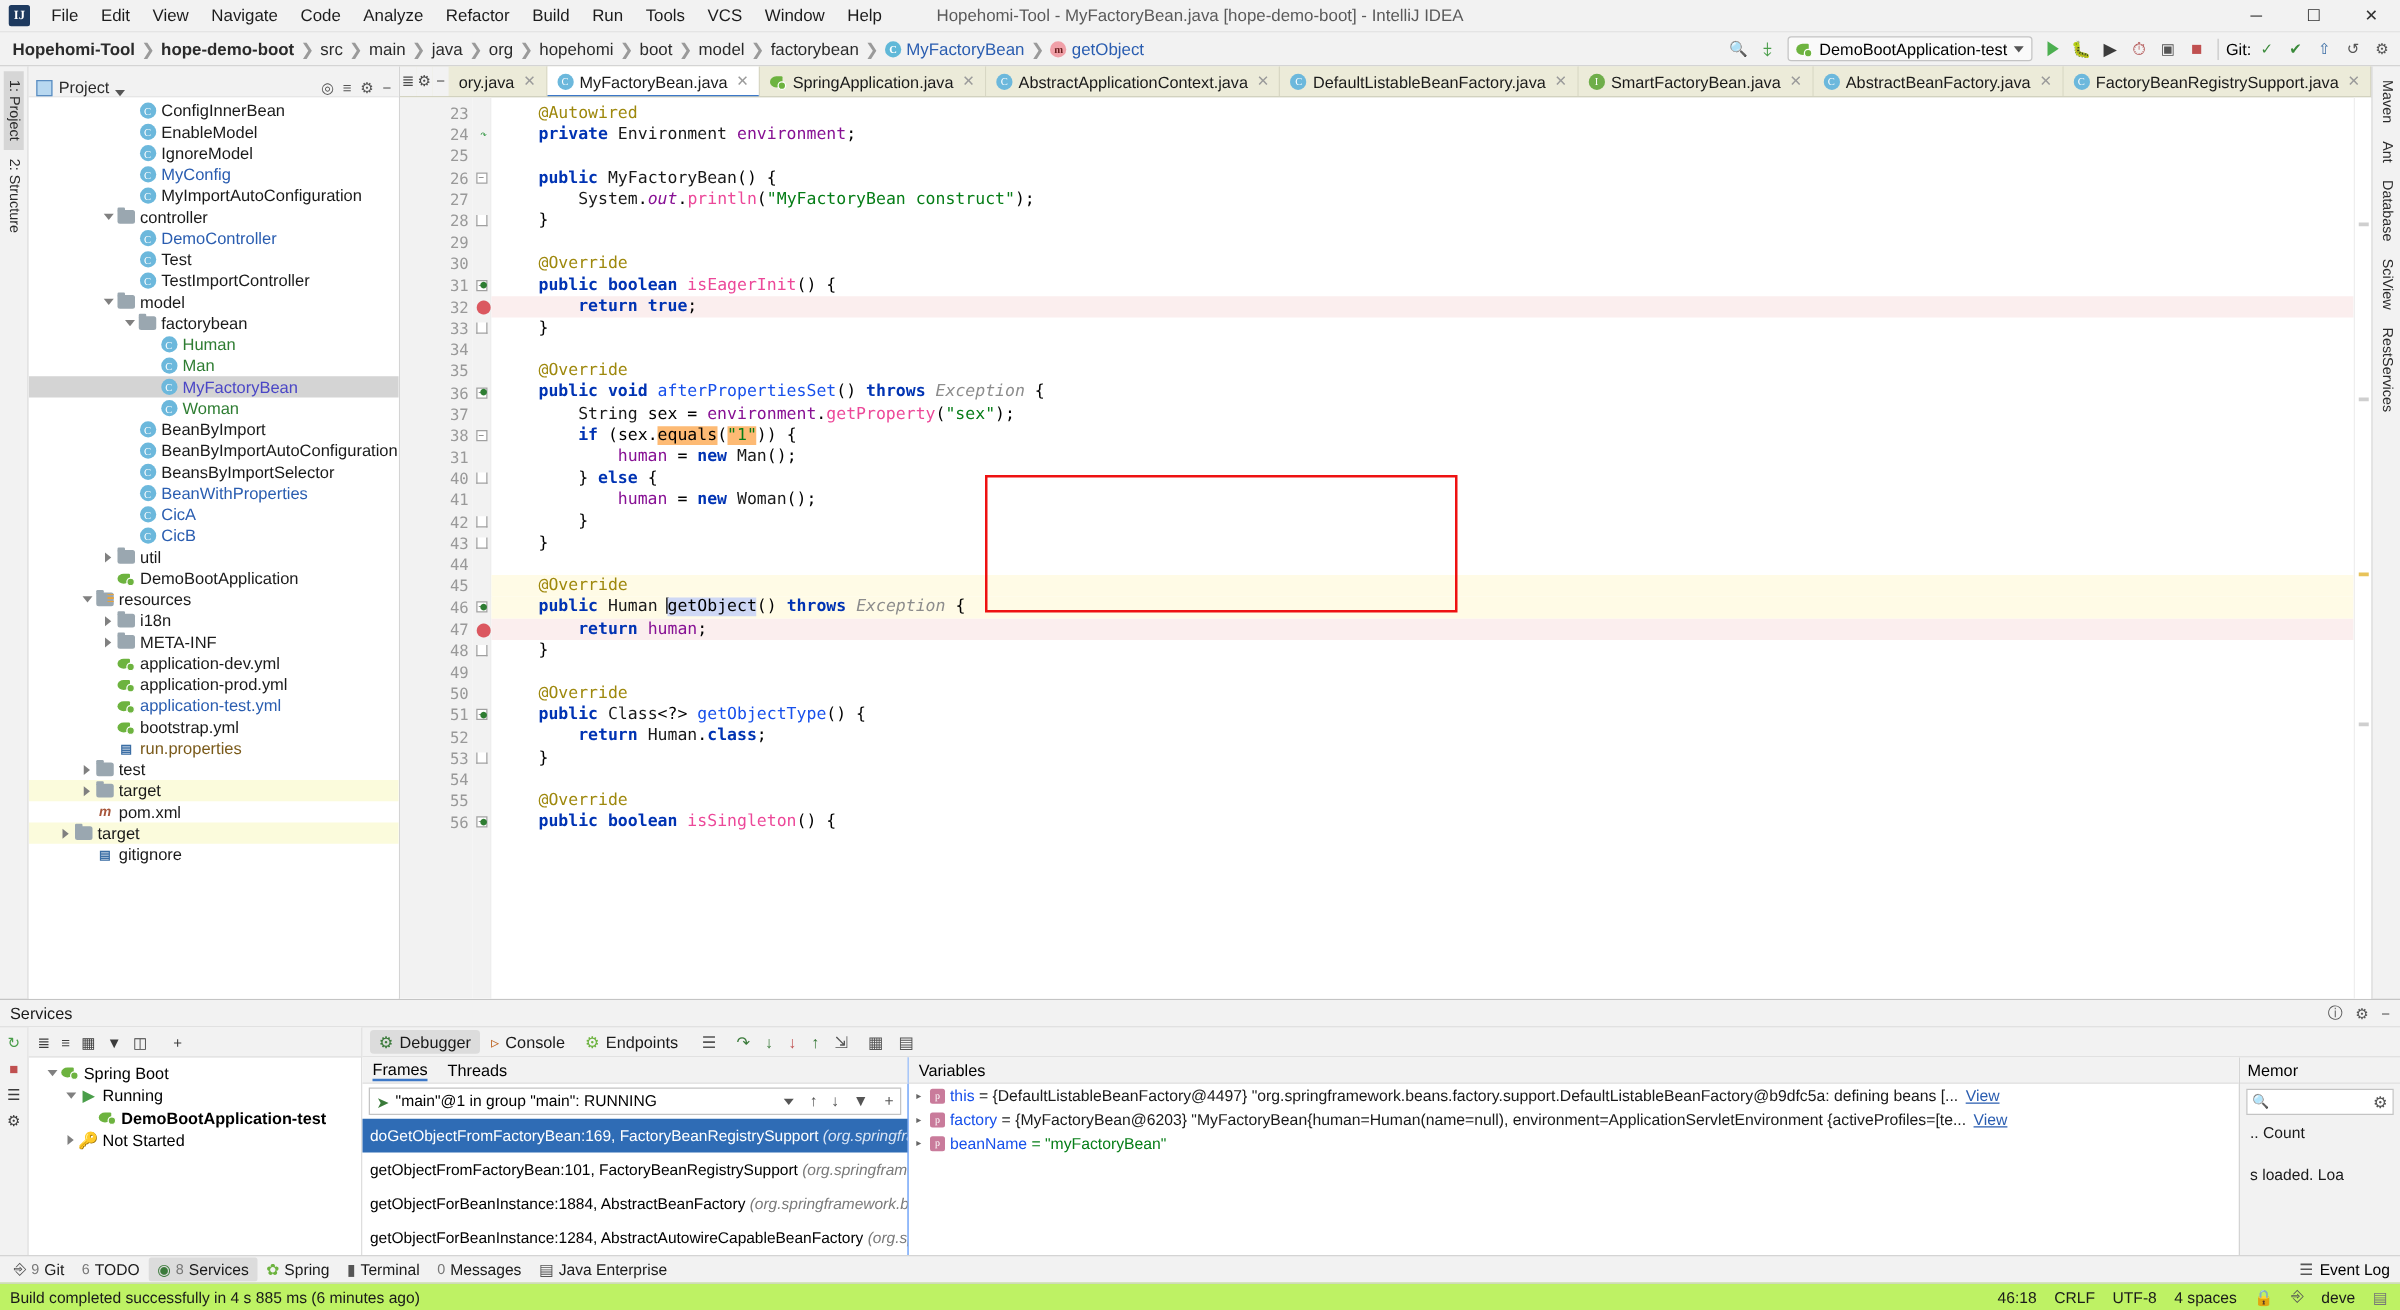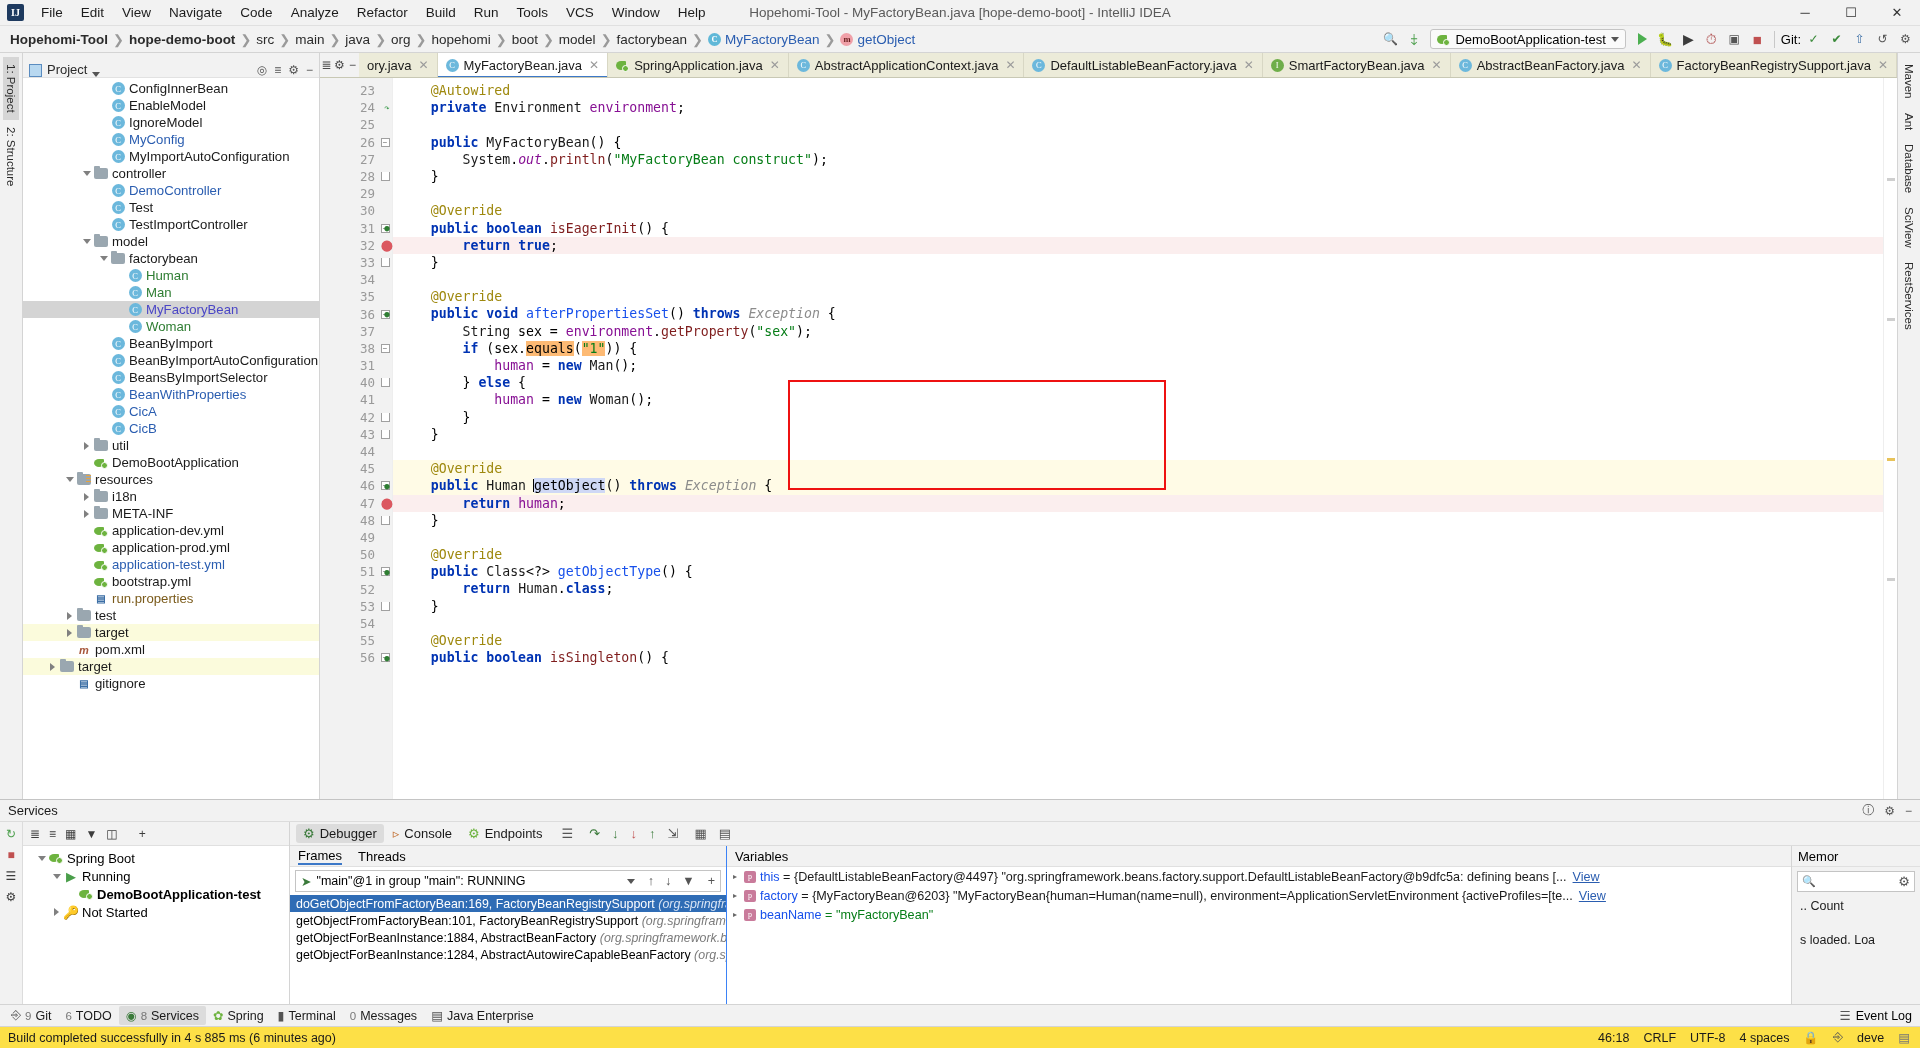--- a/index.html
+++ b/index.html
@@ -184,21 +184,21 @@
   .cline { height: 17.2px; line-height: 17.2px; white-space: pre; padding-left: 6px; }
   .cline.hl-pink { background: #fbeeee; }
   .cline.hl-yellow { background: #fffbe6; }
   .k  { color: #0033b3; font-weight: bold; }
   .an { color: #9e880d; }
   .ty { color: #1a1a1a; }
   .fld{ color: #871094; }
   .mth{ color: #1750eb; }
   .st { color: #067d17; }
   .cm { color: #8c8c8c; font-style: italic; }
-  .pa { color: #7f1d1d; }
+  .pa { color: #ec4899; }
   .stat { color:#871094; font-style: italic; }
   .sel-word { background: #cfd8f5; }
   .hl-search { background: #fdba74; }
   .cursor { display:inline-block; width:1.5px; height:13px; background:#000; vertical-align:-2px; margin:0 -0.75px; }
 
   .redbox {
     position: absolute; border: 2px solid #ee1111; pointer-events: none;
   }
 
   
@@ -223,21 +223,21 @@
   .dbg { flex:1; display:flex; flex-direction:column; min-width:0; background:#f2f2f2;}
   .dbg-tabs { height:24px; display:flex; align-items:center; gap:2px; padding:0 6px; border-bottom:1px solid #dcdcdc; }
   .dtab { display:flex;align-items:center;gap:5px;padding:2px 7px;font-size:13px;color:#1a1a1a;border-radius:3px; }
   .dtab.active { background:#dcdcdc; }
   .dbg-body { flex:1; display:flex; min-height:0; }
   .frames { width: 437px; background:#fff; border-right:1px solid #3b82f6; display:flex;flex-direction:column;flex:none;}
   .frames-head { height:21px; display:flex; align-items:center; gap:16px; padding:0 8px; font-size:13px; background:#f2f2f2; border-bottom:1px solid #e0e0e0;}
   .frames-head .ft.active { border-bottom:2px solid #3c78c8; }
   .thread-sel { height:22px; margin:3px 5px; display:flex;align-items:center;gap:5px;
                 border:1px solid #c4c4c4; background:#fff; padding:0 5px; font-size:12.5px; }
-  .frame-row { height:17px; font-size:12.4px; white-space:nowrap; padding-left:6px; display:flex; align-items:center; overflow:hidden;}
+  .frame-row { height:27px; font-size:12.4px; white-space:nowrap; padding-left:6px; display:flex; align-items:center; overflow:hidden;}
   .frame-row.sel { background:#2f6cb5; color:#fff; }
   .frame-row .pkg { color:#7a7a7a; font-style:italic; }
   .frame-row.sel .pkg { color:#d8e4f5; }
   .vars { flex:1; background:#fff; display:flex; flex-direction:column; min-width:0; border-right:1px solid #d4d4d4;}
   .vars-head { height:21px; display:flex;align-items:center;padding:0 8px;font-size:13px;background:#f2f2f2;border-bottom:1px solid #e0e0e0;}
   .var-row { height:19px; display:flex; align-items:center; font-size:12.6px; padding-left:6px; white-space:nowrap; overflow:hidden;}
   .vtri { width:11px; color:#666; font-size:8px; flex:none; }
   .vico { width:12px;height:12px;border-radius:2px;background:#c97b9b;color:#fff;font-size:8px;
           display:flex;align-items:center;justify-content:center;margin-right:4px;flex:none;font-family:"Liberation Serif",serif;}
   .vname { color:#1750eb; }
@@ -253,21 +253,21 @@
   .toolwin-bar {
     height: 22px; display:flex; align-items:center; background:#f2f2f2;
     border-top:1px solid #d4d4d4; font-size:12.5px; flex:none; padding-left:4px;
   }
   .tw { display:flex;align-items:center;gap:4px;padding:2px 7px; color:#1a1a1a; }
   .tw.active { background:#dcdcdc; border-radius:2px; }
   .tw .n { color:#777; font-size:11.5px; }
   .toolwin-right { margin-left:auto; display:flex;align-items:center;gap:5px;padding-right:8px; }
 
   .statusbar {
-    height: 22px; display:flex; align-items:center; background:#fde047;
+    height: 22px; display:flex; align-items:center; background:#bef264;
     border-top:1px solid #d4d4d4; font-size:12.5px; color:#1a1a1a; flex:none; padding-left:8px;
   }
   .sb-right { margin-left:auto; display:flex;align-items:center;gap:14px;padding-right:10px; color:#1a1a1a; }
 </style>
 </head>
 <body>
 
 <div class="app">
 
   <div class="titlebar">

